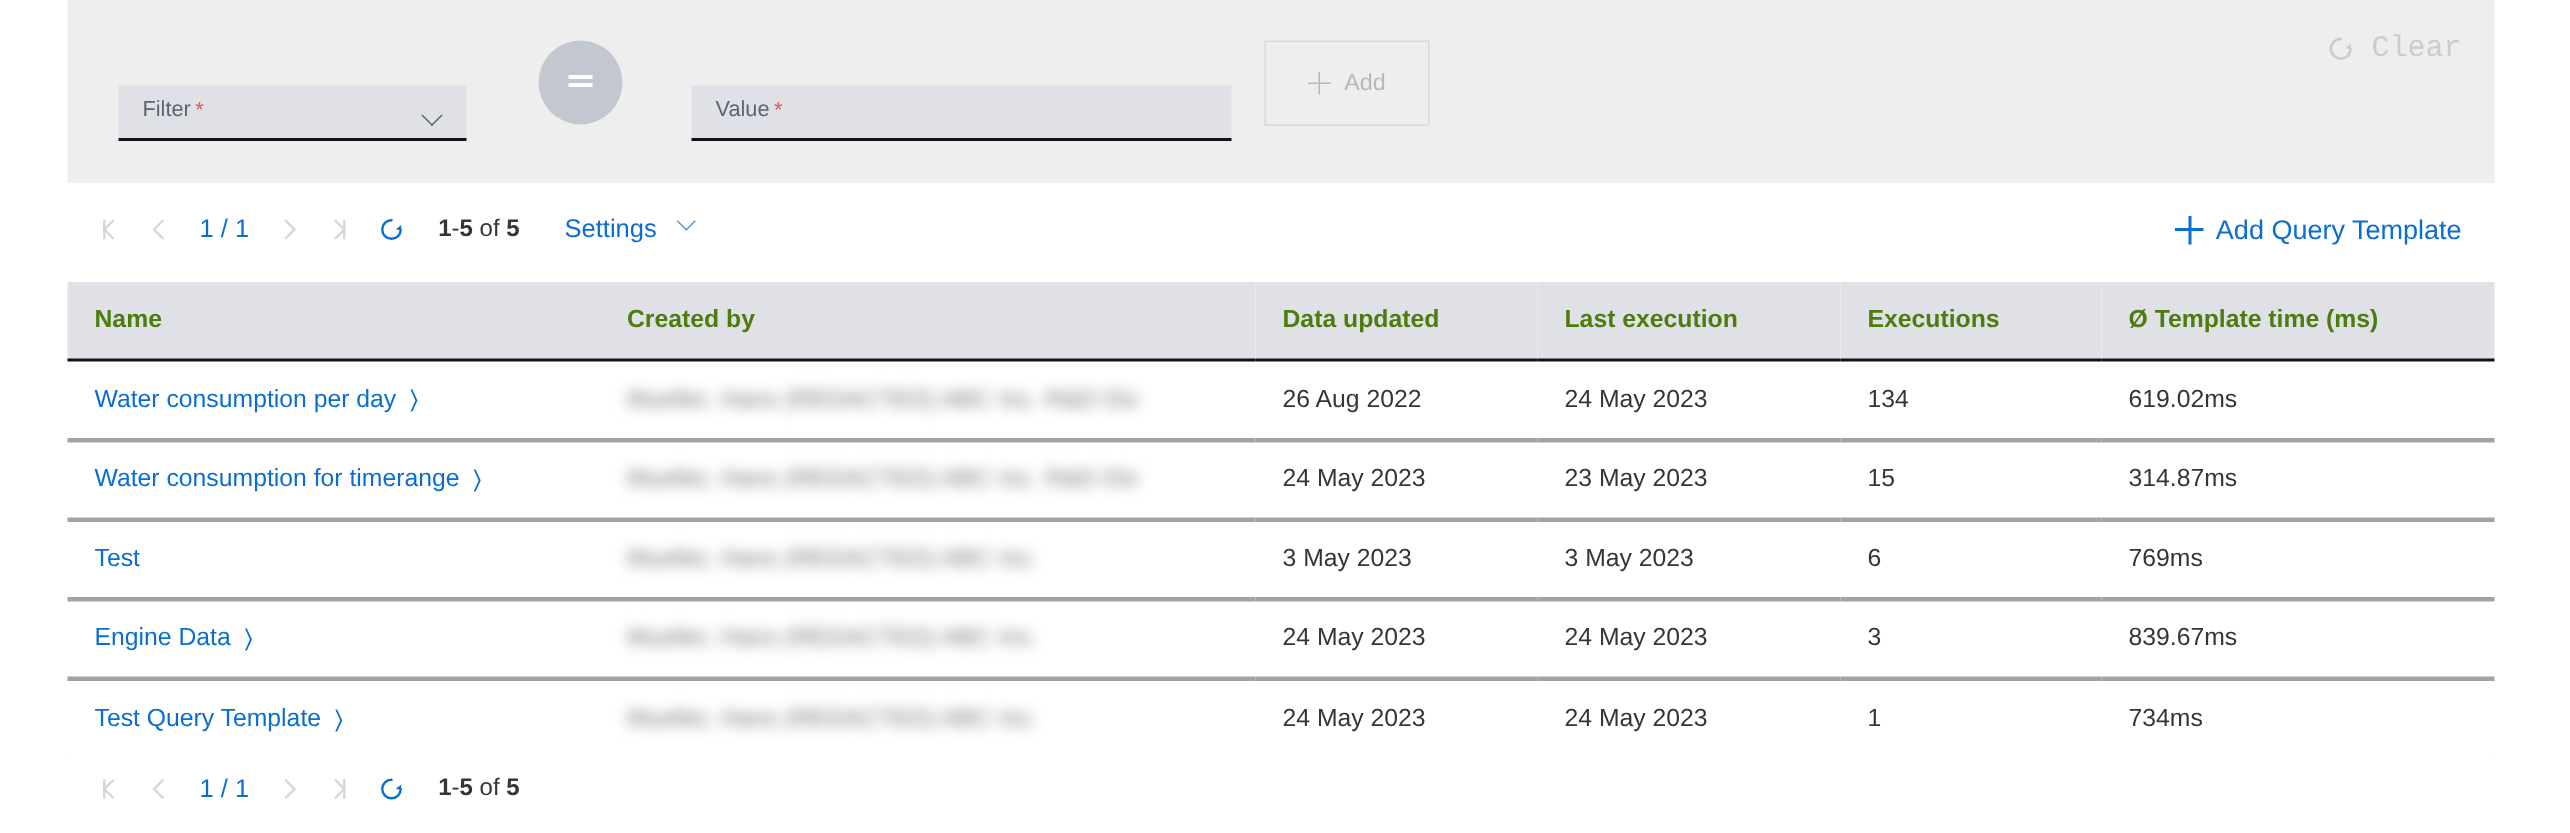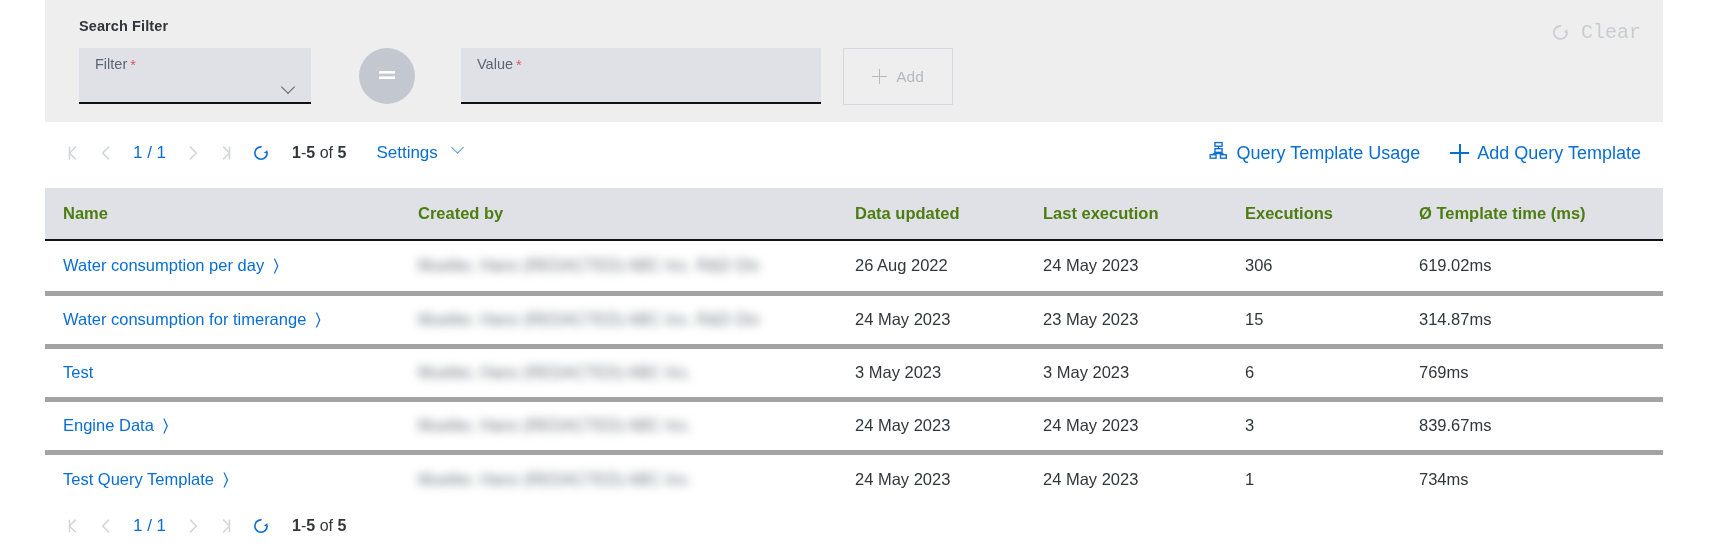--- a/index.html
+++ b/index.html
@@ -45,24 +45,25 @@
     display: flex;
     align-items: flex-start;
     margin-top: 14px;
     margin-left: 16px;
   }
 
   .field {
     position: relative;
     background: #dfe1e6;
     border-bottom: 2px solid #111216;
-    height: 56px;
+    height: 37px;
     display: flex;
     align-items: flex-start;
     padding: 9px 14px 0 16px;
+    margin-top: 30px;
   }
   .field.filter-field { width: 232px; }
   .field.value-field  { width: 360px; }
 
   .field-label {
     font-size: 14.5px;
     color: #5b6573;
     line-height: 1.1;
   }
   .req-star {
@@ -260,21 +261,21 @@
     height: 52px;
     padding: 0 0 0 18px;
     border-bottom: 2px solid #111216;
     white-space: nowrap;
   }
   table.grid tbody td {
     height: 53px;
     padding: 0 0 0 18px;
     font-size: 16.5px;
     color: #32363a;
-    border-bottom: 5px solid #a3a3a3;
+    border-bottom: 3px solid #a3a3a3;
     vertical-align: middle;
     white-space: nowrap;
   }
   table.grid tbody tr:last-child td { border-bottom: 1px solid #e0e2e5; }
 
   .row-link {
     color: #0a6ed1;
     cursor: pointer;
     display: inline-flex;
     align-items: center;
@@ -315,21 +316,20 @@
     padding-left: 10px;
     background: #ffffff;
   }
 </style>
 </head>
 <body>
 
 <div class="page">
 
   <section class="filter-panel">
-    <div class="filter-title">Search Filter</div>
 
     <div class="filter-row">
 
       <div class="field filter-field">
         <span class="field-label">Filter</span>
         <span class="req-star">*</span>
         <span class="chevron-down"></span>
       </div>
 
       <div class="operator-badge">
@@ -406,33 +406,20 @@
       </span>
     </div>
 
     <div class="settings-link">
       <span>Settings</span>
       <span class="chev-sm"></span>
     </div>
 
     <div class="toolbar-spacer"></div>
 
-    <div class="tb-action">
-      <span>
-        <svg width="19" height="19" viewBox="0 0 24 24" aria-hidden="true">
-          <rect x="7.5" y="2" width="9" height="4.6" fill="none" stroke="#0a6ed1" stroke-width="1.7"></rect>
-          <rect x="7.5" y="9.7" width="9" height="4.6" fill="none" stroke="#0a6ed1" stroke-width="1.7"></rect>
-          <rect x="1.5" y="17.4" width="7.4" height="4.3" fill="none" stroke="#0a6ed1" stroke-width="1.7"></rect>
-          <rect x="14.5" y="17.4" width="7.4" height="4.3" fill="none" stroke="#0a6ed1" stroke-width="1.7"></rect>
-          <path d="M12 6.6 L12 9.7" stroke="#0a6ed1" stroke-width="1.7"></path>
-          <path d="M12 14.3 L12 16 M5.2 16 L18.2 16 M5.2 16 L5.2 17.4 M18.2 16 L18.2 17.4" stroke="#0a6ed1" stroke-width="1.7" fill="none"></path>
-        </svg>
-      </span>
-      <span>Query Template Usage</span>
-    </div>
 
     <div class="tb-action">
       <span class="plus-icon-lg"></span>
       <span>Add Query Template</span>
     </div>
   </div>
 
   <div class="table-wrap">
     <table class="grid">
       <colgroup>
@@ -455,21 +442,21 @@
       </thead>
       <tbody id="tbody">
           <tr>
             <td><span class="row-link">
                 <span>Water consumption per day</span>
                 <span class="row-chev">〉</span>
               </span></td>
             <td><span class="redacted">Mueller, Hans (REDACTED) ABC Inc. R&amp;D Div</span></td>
             <td>26 Aug 2022</td>
             <td>24 May 2023</td>
-            <td>306</td>
+            <td>134</td>
             <td>619.02ms</td>
           </tr>
           <tr>
             <td><span class="row-link">
                 <span>Water consumption for timerange</span>
                 <span class="row-chev">〉</span>
               </span></td>
             <td><span class="redacted">Mueller, Hans (REDACTED) ABC Inc. R&amp;D Div</span></td>
             <td>24 May 2023</td>
             <td>23 May 2023</td>

